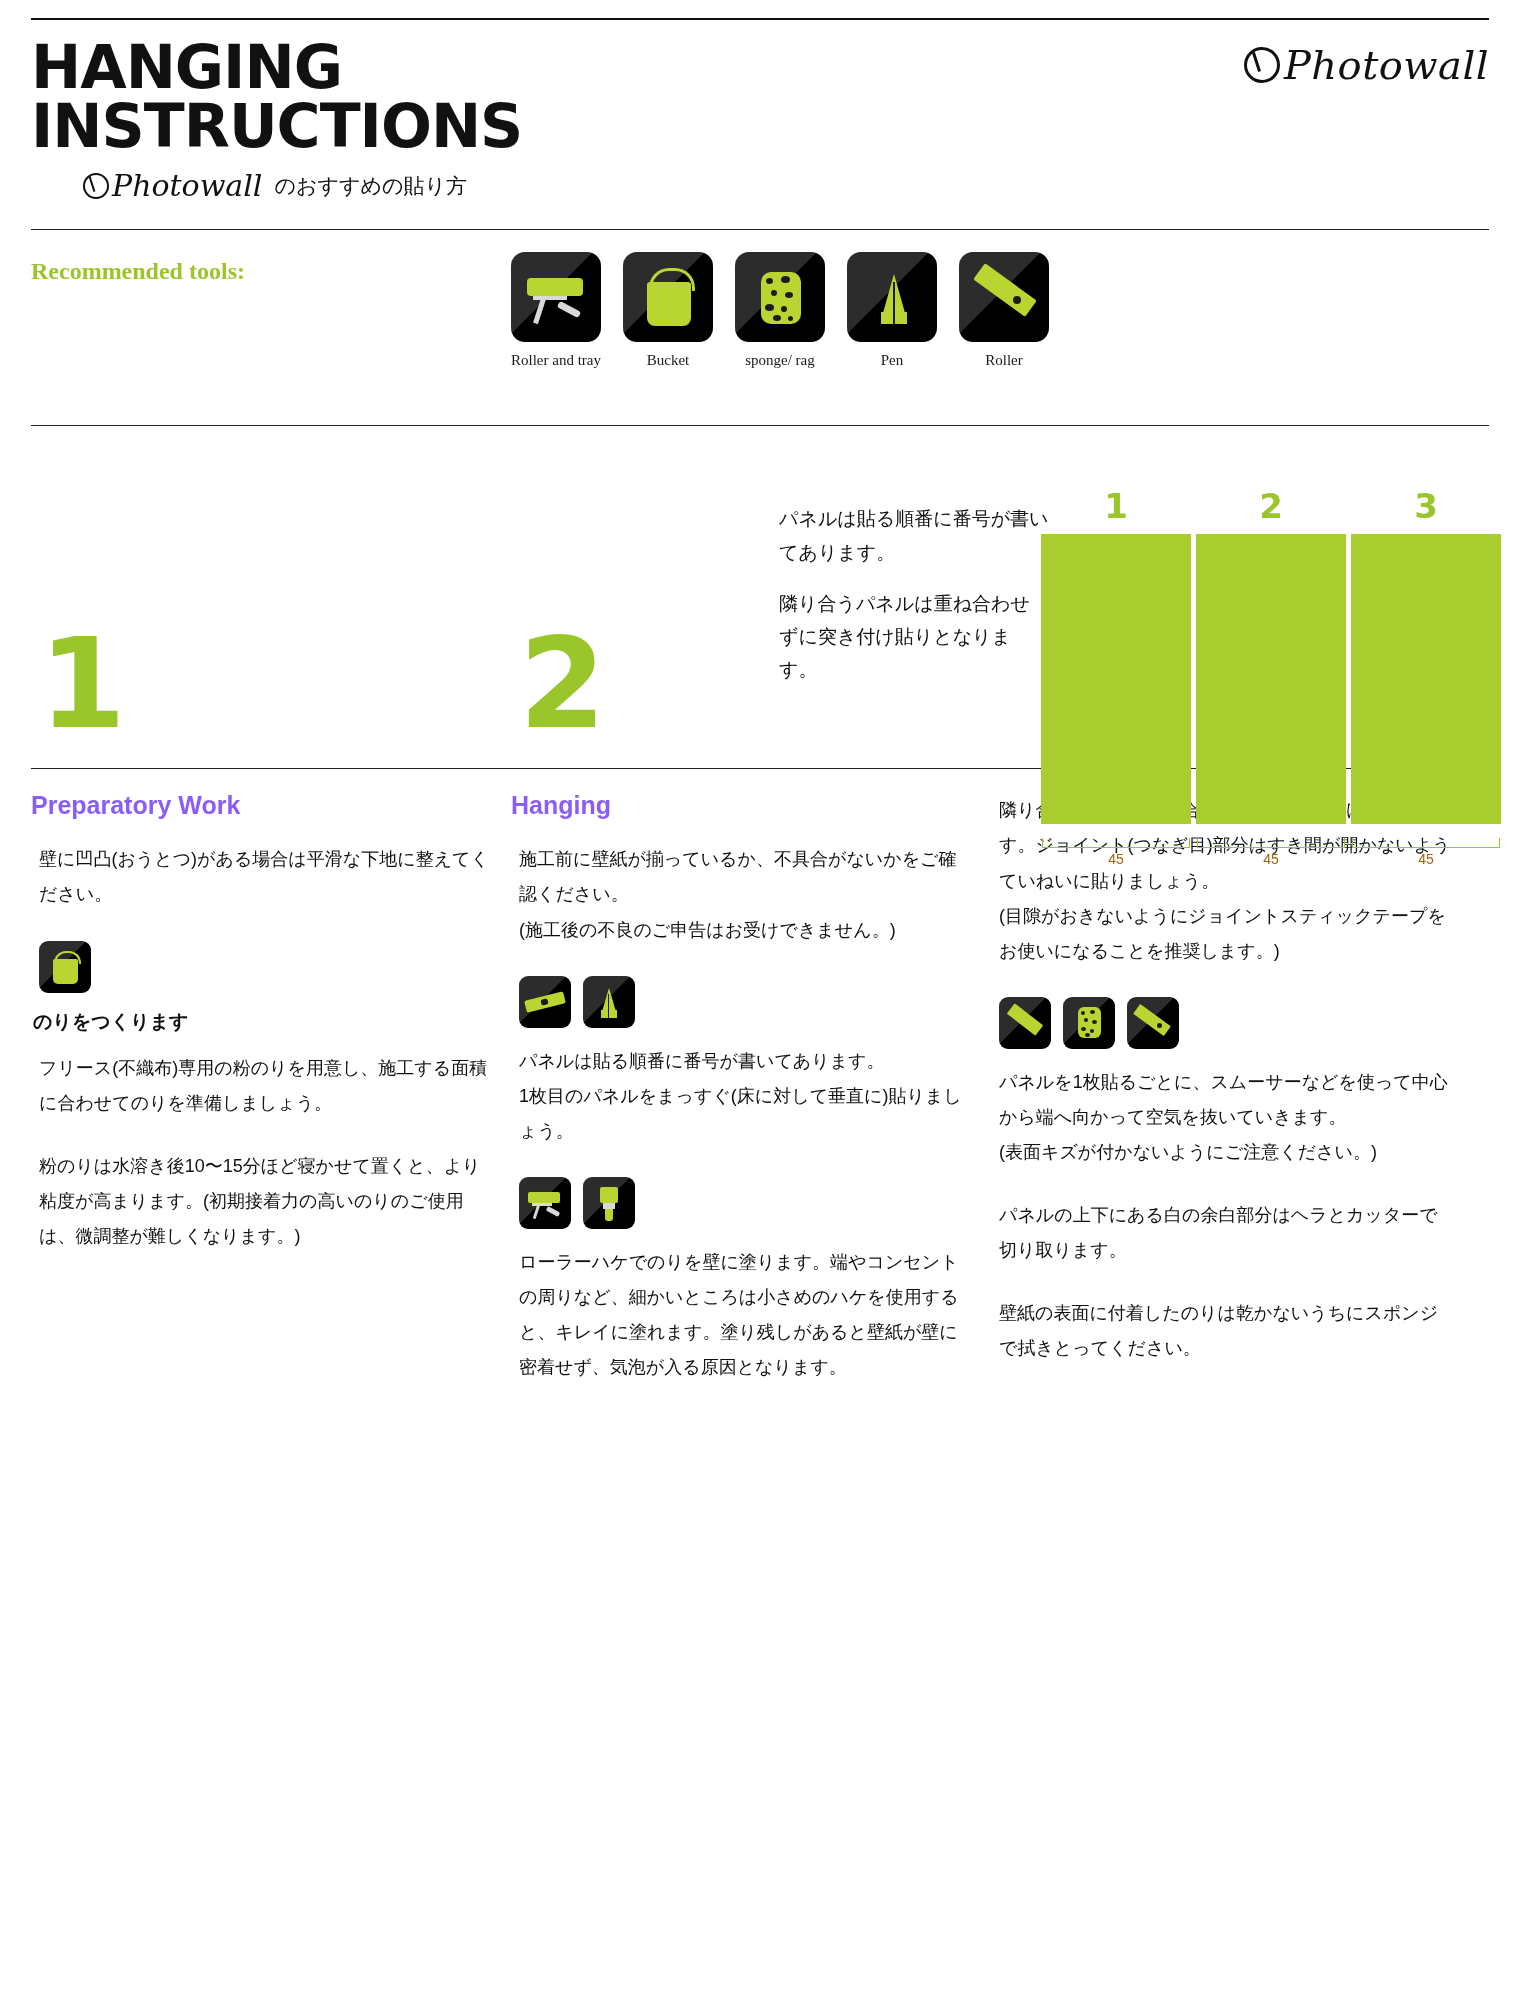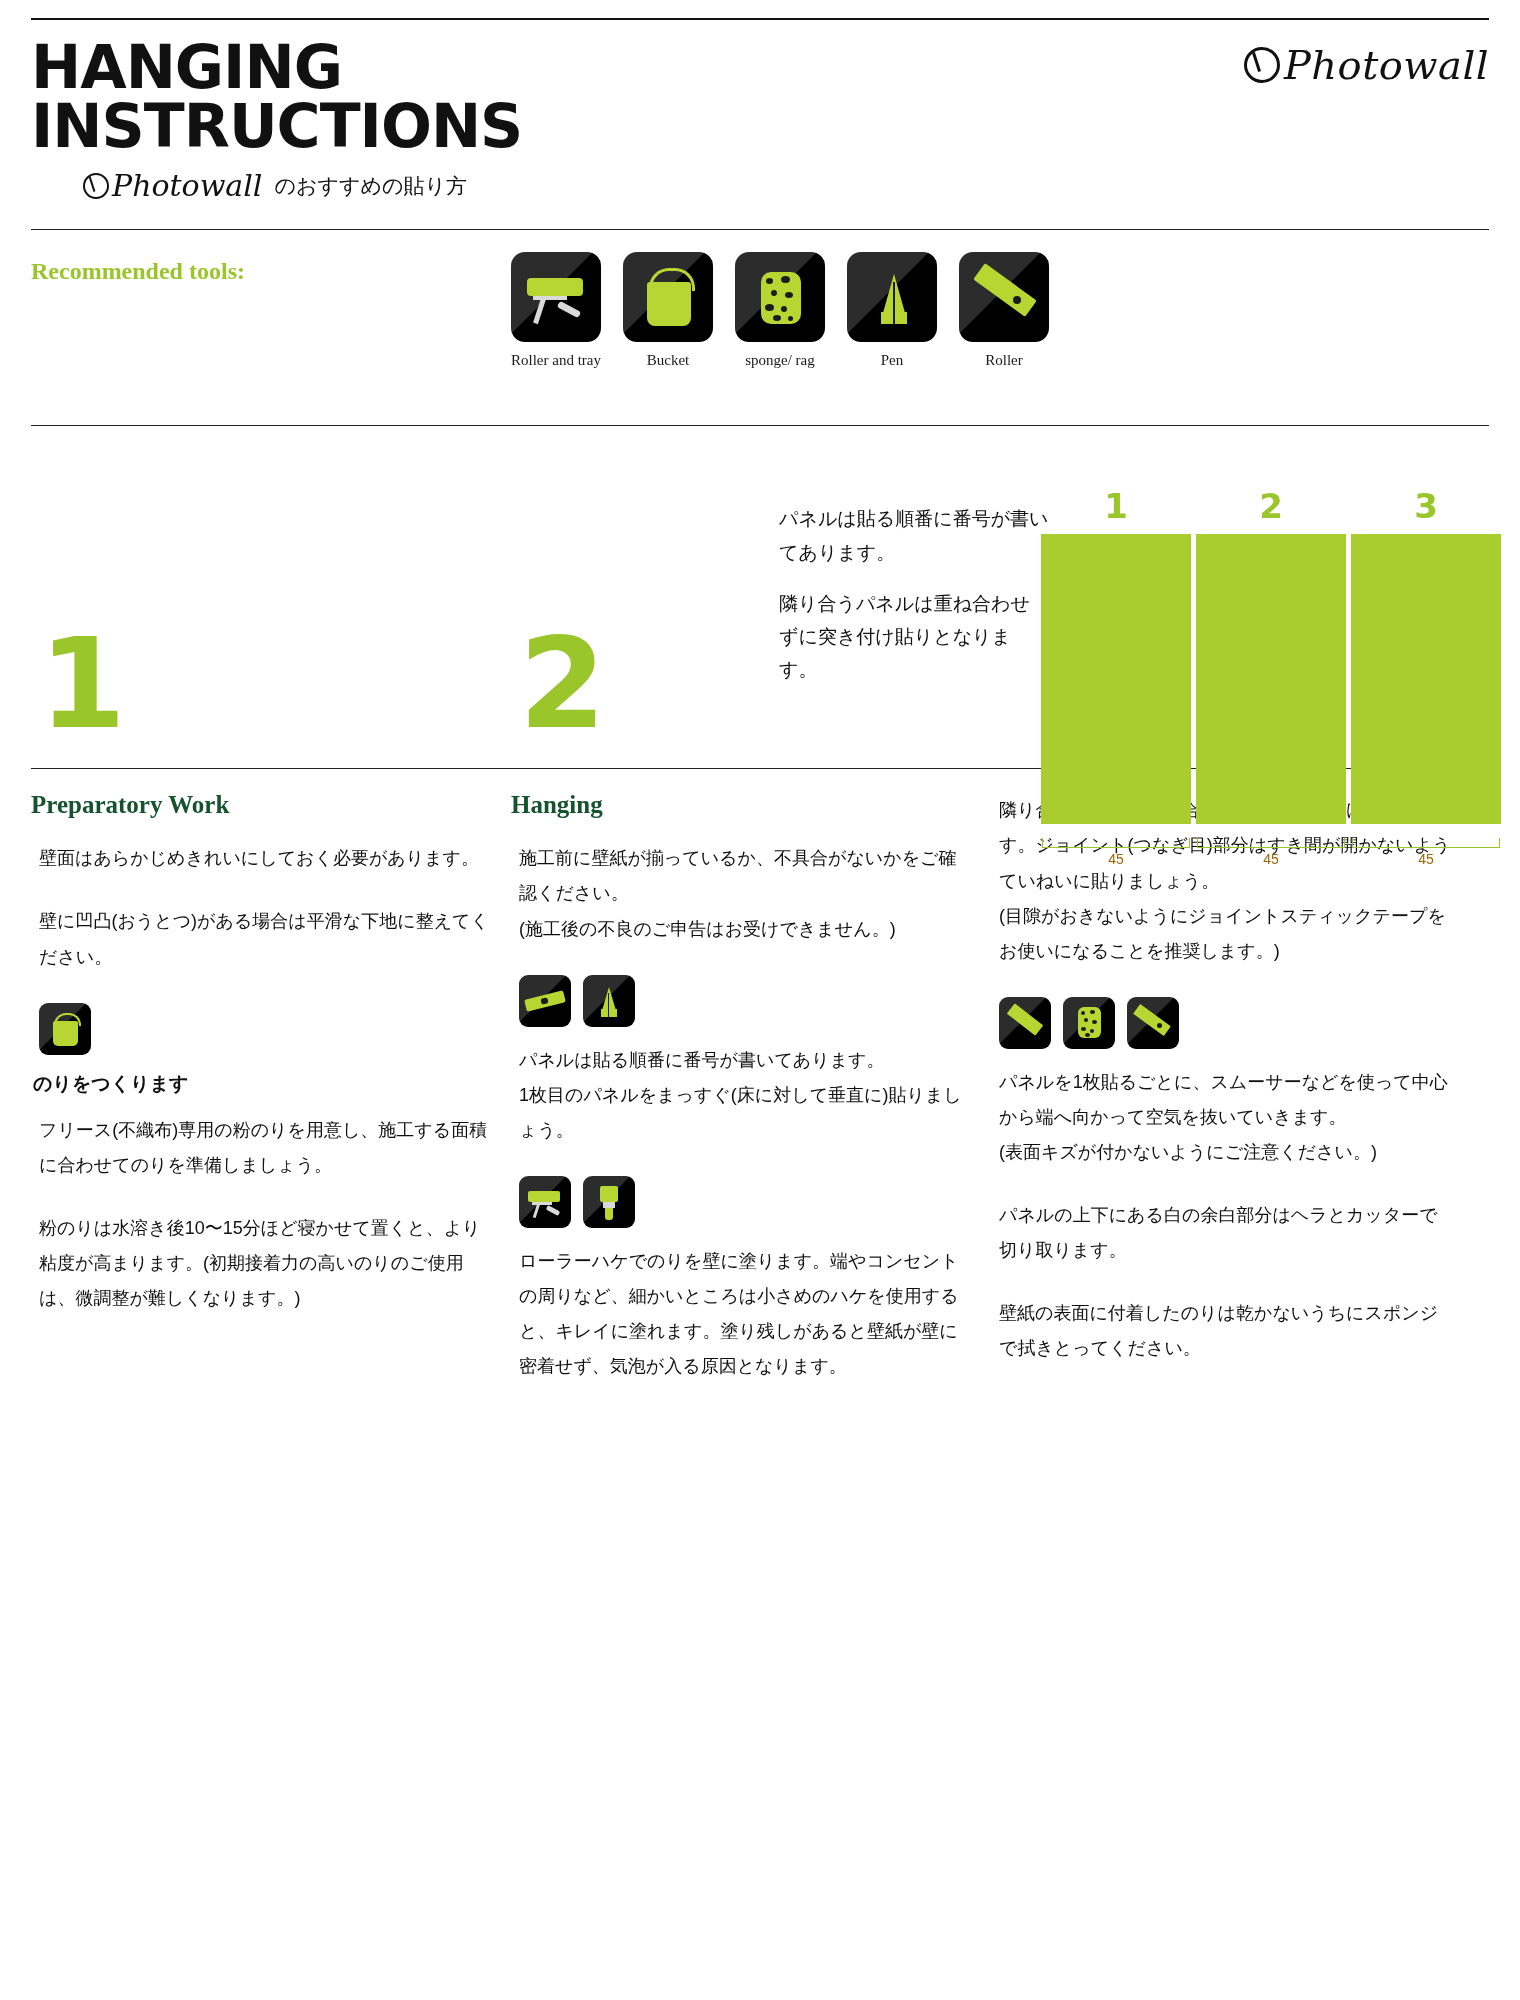--- a/index.html
+++ b/index.html
@@ -260,25 +260,24 @@
     border-top: 1px solid #222;
     margin-top: 12px;
   }
   .columns {
     display: flex;
     padding-top: 22px;
     gap: 0;
   }
   .col { width: 480px; padding-right: 20px; box-sizing: border-box; }
   .col-heading {
-    color: #14532d;
+    color: #8b5cf6;
     font-weight: bold;
     font-size: 25px;
     margin-bottom: 22px;
-    font-family: Liberation Serif, serif;
   }
   .body-text {
     font-size: 18px;
     line-height: 1.95;
     color: #111;
     padding-left: 8px;
   }
   .body-text p { margin: 0 0 28px 0; }
   .body-text p.tight { margin-bottom: 0; }
   .sub-bold {
@@ -451,21 +450,20 @@
         </div>
       </div>
     </div>
 
     <div class="cols-rule"></div>
     <div class="columns">
 
       <div class="col">
         <div class="col-heading">Preparatory Work</div>
         <div class="body-text">
-          <p>壁面はあらかじめきれいにしておく必要があります。</p>
           <p>壁に凹凸(おうとつ)がある場合は平滑な下地に整えてください。</p>
         </div>
         <div class="mini-icons">
           <div class="mini-icon">
             <div class="s mb-handle"></div>
             <div class="s mb-body"></div>
           </div>
         </div>
         <div class="sub-bold">のりをつくります</div>
         <div class="body-text">

